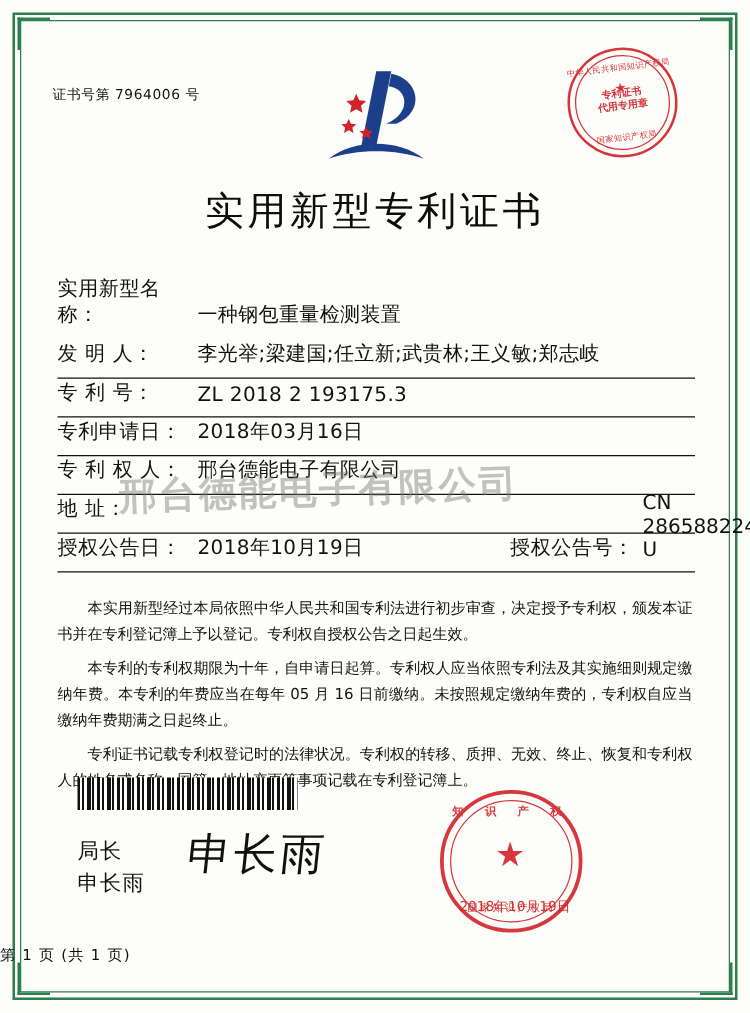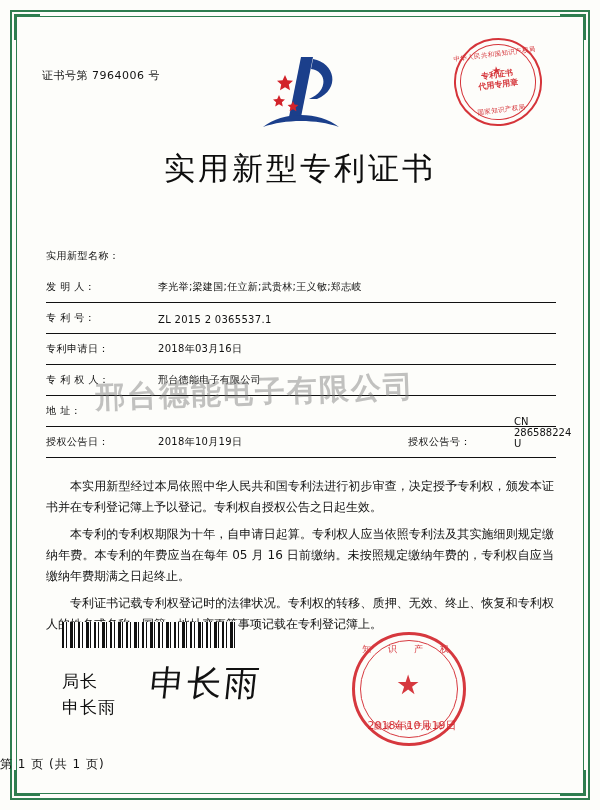--- a/index.html
+++ b/index.html
@@ -133,21 +133,21 @@
     color: #0d0d0d;
     font-family: "DejaVu Sans", "Liberation Sans", sans-serif;
   }
 
   
   .fields {
     position: absolute;
     left: 46px;
     top: 232px;
     width: 510px;
-    font-size: 10px;
+    font-size: 16px;
     color: #111;
   }
   .row {
     display: flex;
     align-items: flex-end;
     height: 31px;
   }
   .row .label {
     width: 112px;
     flex: 0 0 112px;
@@ -253,21 +253,21 @@
     line-height: 1;
   }
   .seal-main .arc-txt {
     position: absolute;
     top: 8px;
     left: 0;
     width: 100%;
     text-align: center;
     font-size: 9px;
     letter-spacing: 7px;
-    font-weight: normal;
+    font-weight: bold;
   }
   .seal-main .arc-bot {
     position: absolute;
     bottom: 11px;
     left: 0;
     width: 100%;
     text-align: center;
     font-size: 8px;
     letter-spacing: 2px;
   }
@@ -344,28 +344,29 @@
       <span>代用专用章</span>
     </div>
     <div class="arc-bottom">国家知识产权局</div>
   </div>
 
   <div class="title">实用新型专利证书</div>
 
   <div class="fields">
     <div class="row">
       <div class="label">实用新型名称：</div>
+      <div class="value">一种钢包重量检测装置</div>
     </div>
     <div class="row">
       <div class="label">发 明 人：</div>
       <div class="value">李光举;梁建国;任立新;武贵林;王义敏;郑志岐</div>
     </div>
     <div class="row">
       <div class="label">专 利 号：</div>
-      <div class="value">ZL 2015 2 0365537.1</div>
+      <div class="value">ZL 2018 2 193175.3</div>
     </div>
     <div class="row">
       <div class="label">专利申请日：</div>
       <div class="value">2018年03月16日</div>
     </div>
     <div class="row">
       <div class="label">专 利 权 人：</div>
       <div class="value">邢台德能电子有限公司</div>
     </div>
     <div class="row">

